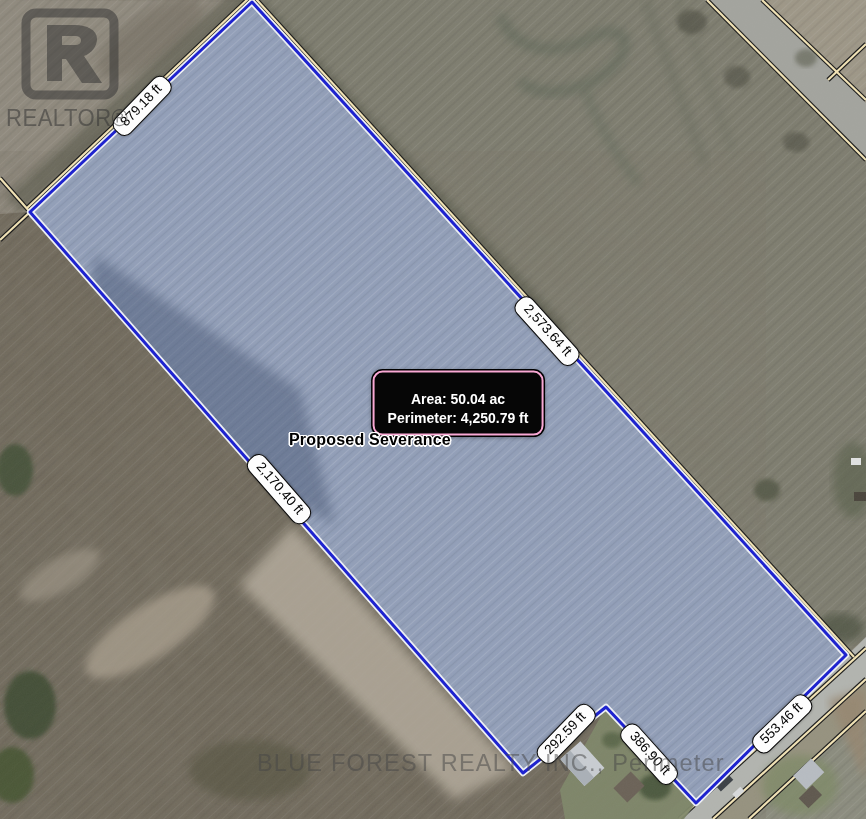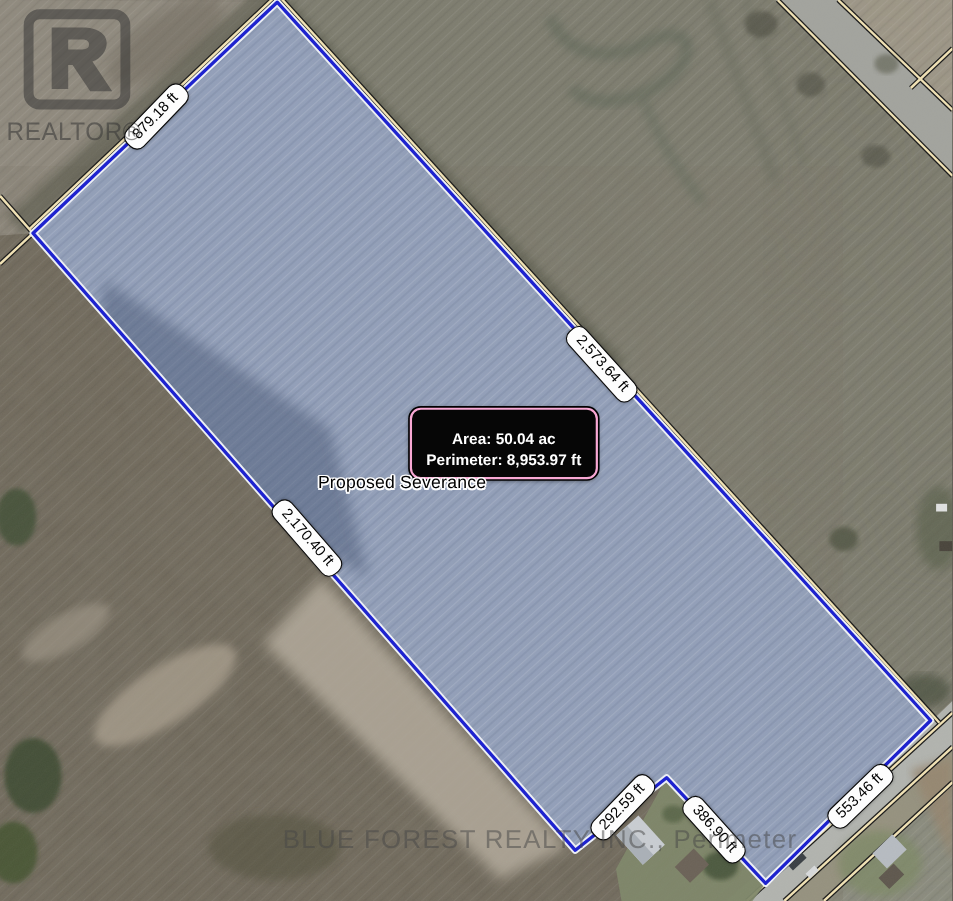--- a/index.html
+++ b/index.html
@@ -15,21 +15,21 @@
           box-shadow:0 0 3px rgba(0,0,0,.35);line-height:1.1;}
 
   
   .info-box{position:absolute;left:440px;top:403px;transform:translate(-50%,-50%);
             background:var(--info-box-bg,#060606);color:var(--info-box-text,#fff);
             border:2px solid #f9a8d4;border-radius:10px;
             box-shadow:0 0 0 1.5px #000,0 1px 4px rgba(0,0,0,.5);
             padding:17px 13px 6px;font-size:14px;font-weight:bold;
             text-align:center;line-height:1.35;white-space:nowrap;margin-left:18px;}
 
-  .severance{position:absolute;left:289px;top:431px;font-size:16px;font-weight:normal;
+  .severance{position:absolute;left:289px;top:431px;font-size:16px;font-weight:bold;
              color:#000;white-space:nowrap;letter-spacing:.2px;
              text-shadow:-1.5px 0 0 #fff,1.5px 0 0 #fff,0 -1.5px 0 #fff,0 1.5px 0 #fff,
                          -1px -1px 0 #fff,1px -1px 0 #fff,-1px 1px 0 #fff,1px 1px 0 #fff;}
 
   
   .realtor{position:absolute;left:6px;top:8px;color:rgba(50,50,50,.52);text-align:center;}
   .realtor .word{font-size:23px;letter-spacing:.5px;margin-top:1px;
                  transform:scaleX(.96);transform-origin:left top;white-space:nowrap;}
   .brokerage{position:absolute;left:257px;top:750px;font-size:23.5px;
              color:rgba(70,70,70,.5);letter-spacing:1.2px;white-space:nowrap;}
@@ -193,21 +193,21 @@
 
   <div class="mlabel" style="--x:142px;--y:106px;--r:-46deg">879.18 ft</div>
   <div class="mlabel" style="--x:547px;--y:331px;--r:48deg">2,573.64 ft</div>
   <div class="mlabel" style="--x:279px;--y:489px;--r:49deg">2,170.40 ft</div>
   <div class="mlabel" style="--x:566px;--y:734px;--r:-46deg">292.59 ft</div>
   <div class="mlabel" style="--x:649px;--y:754px;--r:48deg">386.90 ft</div>
   <div class="mlabel" style="--x:782px;--y:724px;--r:-44deg">553.46 ft</div>
 
   <div class="info-box">
     <div>Area: 50.04 ac</div>
-    <div>Perimeter: 8,953.97 ft</div>
+    <div>Perimeter: 4,250.79 ft</div>
   </div>
 
   <div class="severance">Proposed Severance</div>
 
   <div class="realtor">
     <svg width="98" height="92" viewBox="0 0 98 92">
       <rect x="5" y="5" width="88" height="82" rx="10" fill="none" stroke="currentColor" stroke-width="9"></rect>
       <path fill="currentColor" fill-rule="evenodd" d="M26,17 L26,73 L41,73 L41,51 L45,51 L61,75 L81,75 L63,48
                C71,45 76,38 76,31 C76,22 66,17 54,17 Z
                M41,28 L54,28 C58,28 60,30 60,32.5 C60,35 58,37 54,37 L41,37 Z"></path>

